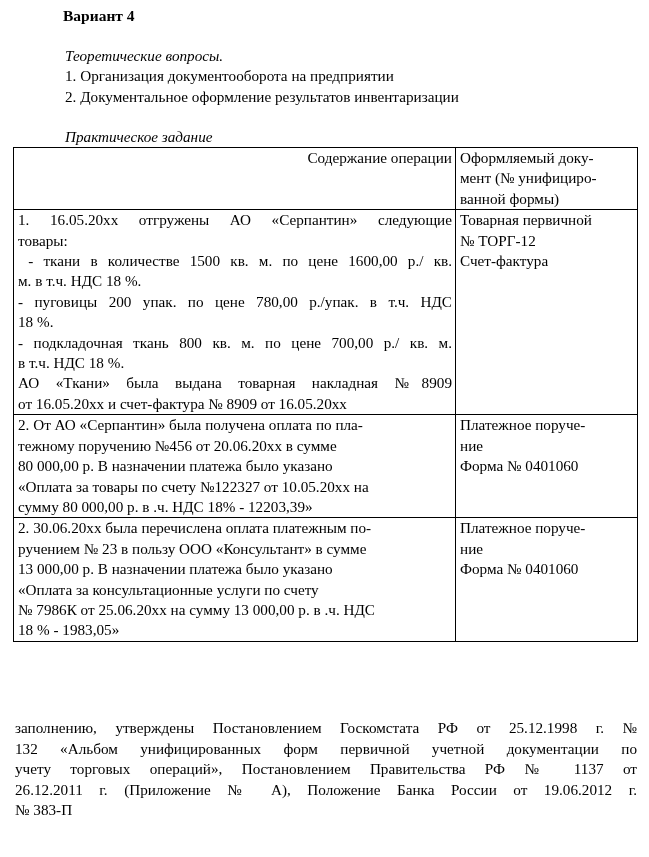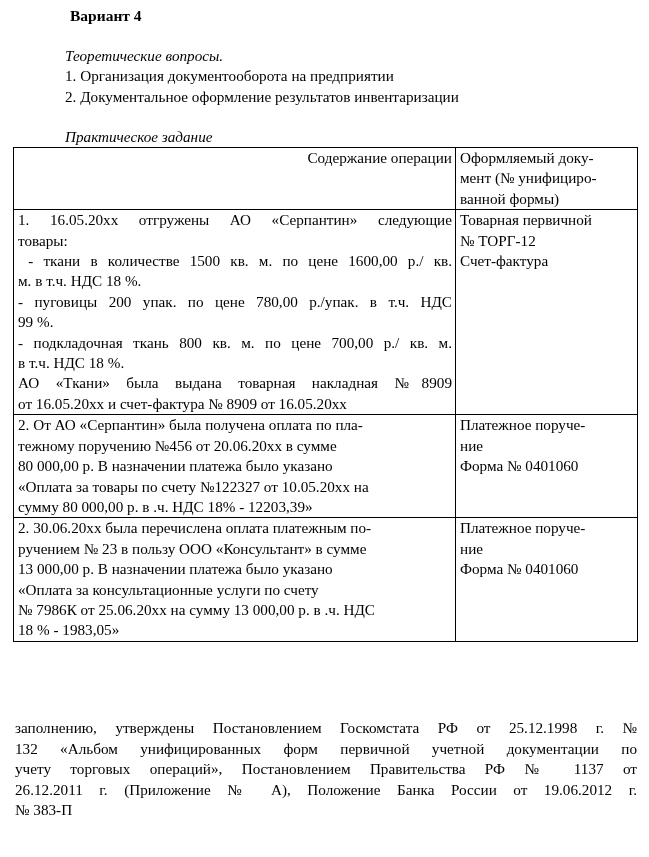--- a/index.html
+++ b/index.html
@@ -1,21 +1,21 @@
 <!DOCTYPE html>
 <html><head>
 <meta charset="utf-8">
 <style>
   html, body { margin: 0; padding: 0; background: #ffffff; }
   body {
     width: 649px; height: 857px; position: relative; overflow: hidden;
     font-family: "Liberation Serif", "DejaVu Serif", serif;
     font-size: 15.2px; color: #000; line-height: 20.4px;
   }
-  .title { position: absolute; left: 70px; top: 6px; font-weight: bold; font-size: 15.5px; }
+  .title { position: absolute; left: 63px; top: 6px; font-weight: bold; font-size: 15.5px; }
   .theory-head { position: absolute; left: 65px; top: 46px; font-style: italic; }
   .q1 { position: absolute; left: 65px; top: 66px; }
   .q2 { position: absolute; left: 65px; top: 87px; }
   .practice-head { position: absolute; left: 65px; top: 127px; font-style: italic; }
   table.ops {
     position: absolute; left: 13px; top: 147px; width: 625px;
     border-collapse: collapse; table-layout: fixed;
   }
   table.ops td {
     border: 1.3px solid #000; vertical-align: top; padding: 0 3px 0 4px;
@@ -62,21 +62,21 @@
     </td>
   </tr>
 
   <tr class="r1">
     <td class="c1">
       <span class="just">1. 16.05.20xx отгружены АО «Серпантин» следующие</span>
       <span class="line">товары:</span>
       <span class="just" style="white-space:pre"> - ткани в количестве 1500 кв. м. по цене 1600,00 р./ кв.</span>
       <span class="line">м. в т.ч. НДС 18 %.</span>
       <span class="just">- пуговицы 200 упак. по цене 780,00 р./упак. в т.ч. НДС</span>
-      <span class="line">99 %.</span>
+      <span class="line">18 %.</span>
       <span class="just">- подкладочная ткань 800 кв. м. по цене 700,00 р./ кв. м.</span>
       <span class="line">в т.ч. НДС 18 %.</span>
       <span class="just">АО «Ткани» была выдана товарная накладная №8909</span>
       <span class="line">от 16.05.20xx и счет-фактура № 8909 от 16.05.20xx</span>
     </td>
     <td class="c2">
       <span class="line">Товарная первичной</span>
       <span class="line">№ ТОРГ-12</span>
       <span class="line">Счет-фактура</span>
     </td>

